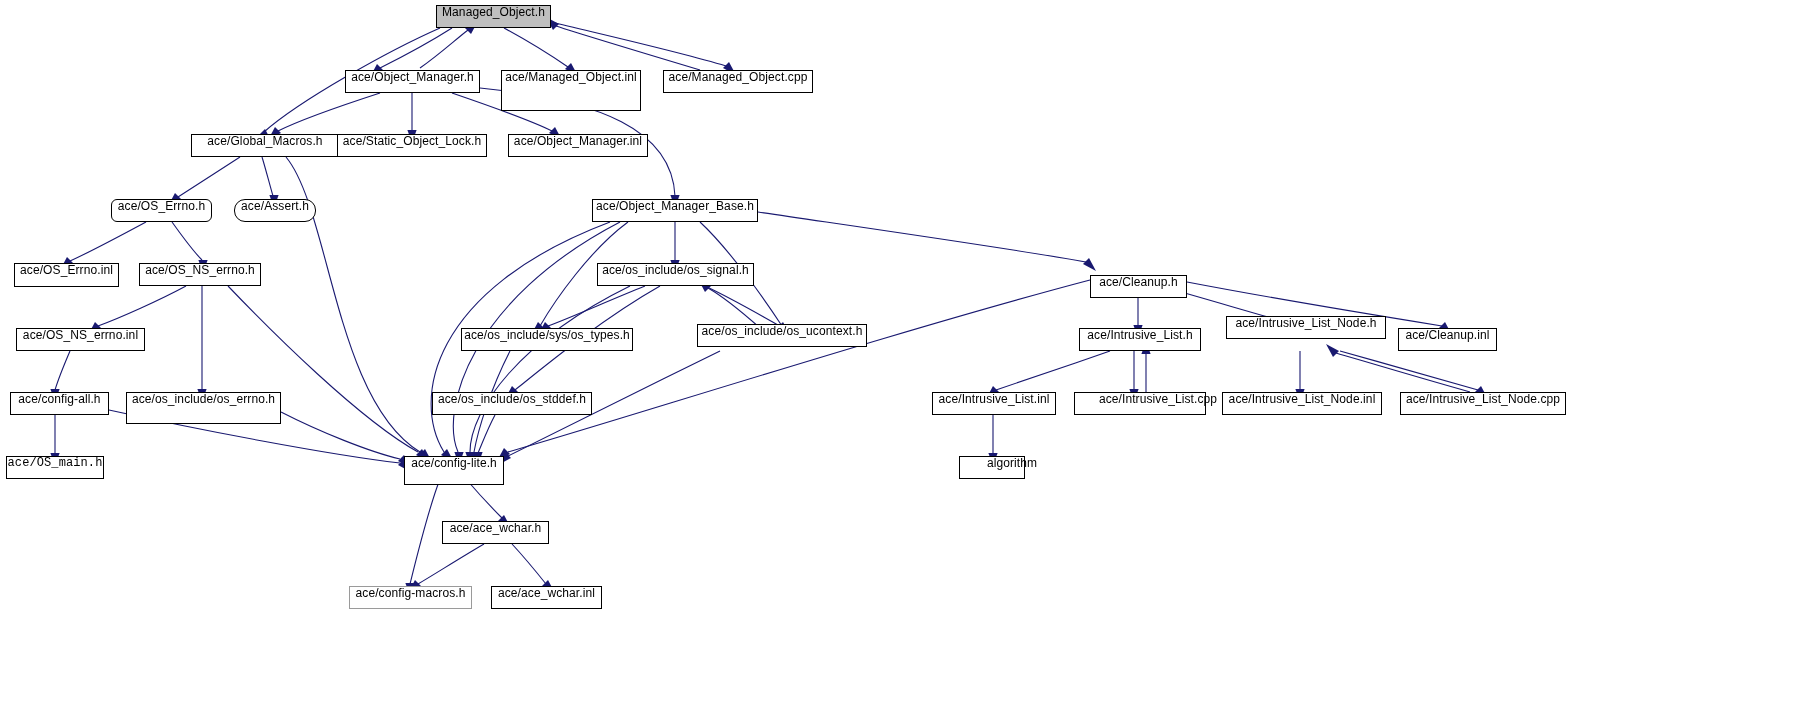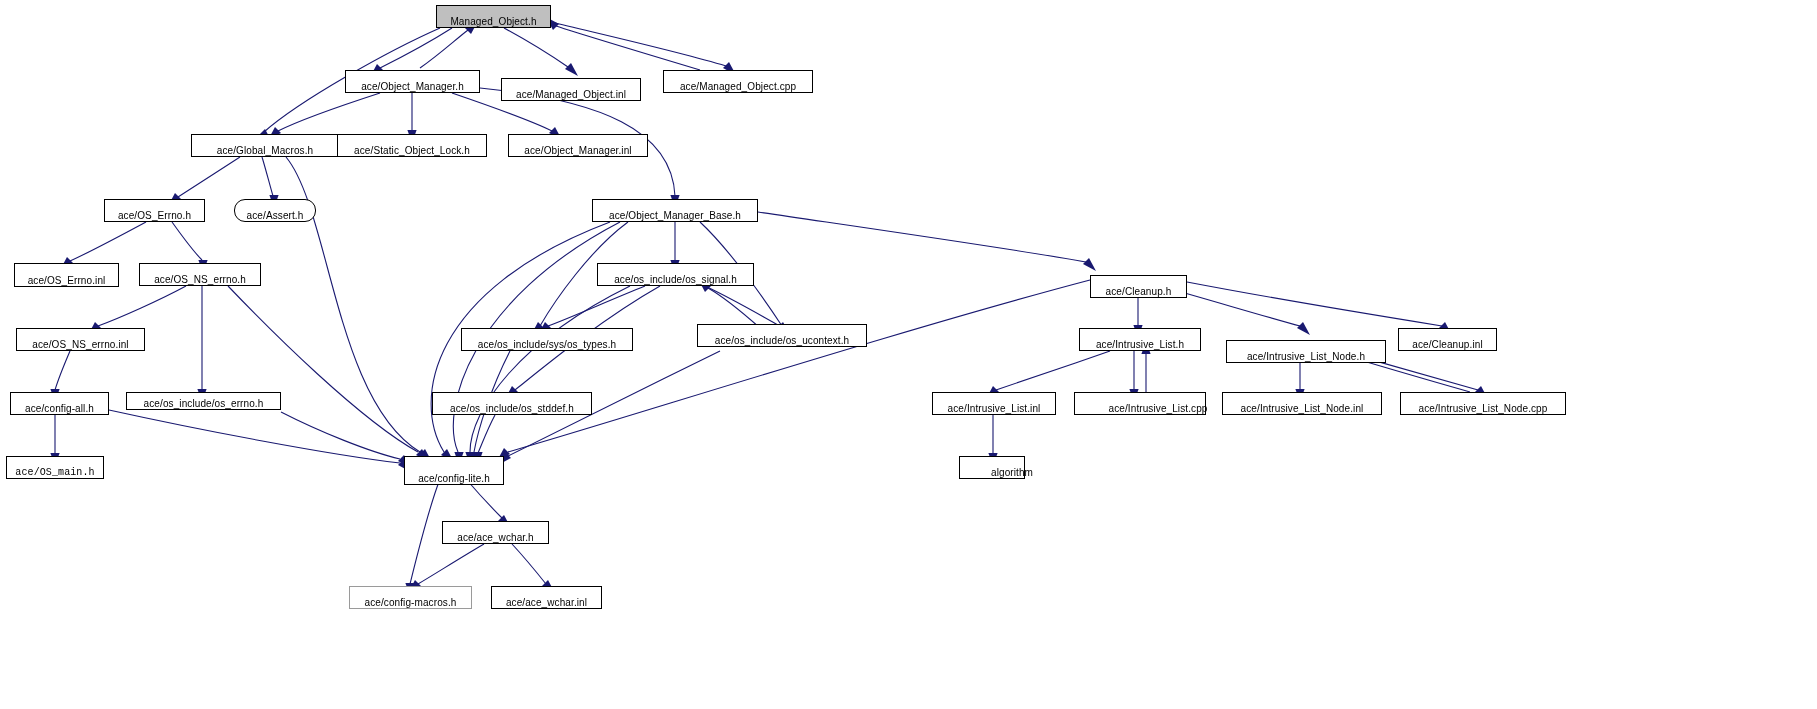--- a/index.html
+++ b/index.html
@@ -22,25 +22,25 @@
     width: 1817px;
     height: 709px;
     pointer-events: none;
   }
   .graph-node {
     position: absolute;
     box-sizing: border-box;
     background: #ffffff;
     border: 1px solid #000000;
     display: flex;
-    align-items: flex-end;
+    align-items: flex-start;
     justify-content: center;
     white-space: nowrap;
     color: #000000;
-    font-size: 10px;
+    font-size: 12px;
     line-height: 1;
     letter-spacing: 0.1px;
     cursor: pointer;
   }
   .graph-node.root {
     background: #bfbfbf;
     border-color: #000000;
   }
   .graph-node.greyborder {
     border-color: #9a9a9a;
@@ -161,36 +161,36 @@
       <polygon points="555,593 542,586 548,580" fill="#191970"></polygon>
     </svg>
 
   <div id="nodes-layer">
       <div class="graph-node root" style="left: 436px; top: 5px; width: 115px; height: 23px;">
         <span class="node-label">Managed_Object.h</span>
       </div>
       <div class="graph-node" style="left: 345px; top: 70px; width: 135px; height: 23px;">
         <span class="node-label">ace/Object_Manager.h</span>
       </div>
-      <div class="graph-node" style="left: 501px; top: 70px; width: 140px; height: 23px; margin-top: 8px;">
+      <div class="graph-node" style="left: 501px; top: 70px; width: 140px; height: 41px;">
         <span class="node-label">ace/Managed_Object.inl</span>
       </div>
       <div class="graph-node" style="left: 663px; top: 70px; width: 150px; height: 23px;">
         <span class="node-label">ace/Managed_Object.cpp</span>
       </div>
       <div class="graph-node" style="left: 191px; top: 134px; width: 148px; height: 23px;">
         <span class="node-label">ace/Global_Macros.h</span>
       </div>
       <div class="graph-node" style="left: 337px; top: 134px; width: 150px; height: 23px;">
         <span class="node-label">ace/Static_Object_Lock.h</span>
       </div>
       <div class="graph-node" style="left: 508px; top: 134px; width: 140px; height: 23px;">
         <span class="node-label">ace/Object_Manager.inl</span>
       </div>
-      <div class="graph-node" style="left: 104px; top: 199px; width: 101px; height: 23px;">
+      <div class="graph-node" style="left: 111px; top: 199px; width: 101px; height: 23px; border-radius: 6px;">
         <span class="node-label">ace/OS_Errno.h</span>
       </div>
       <div class="graph-node" style="left: 234px; top: 199px; width: 82px; height: 23px; border-radius: 11px;">
         <span class="node-label">ace/Assert.h</span>
       </div>
       <div class="graph-node" style="left: 592px; top: 199px; width: 166px; height: 23px;">
         <span class="node-label">ace/Object_Manager_Base.h</span>
       </div>
       <div class="graph-node" style="left: 14px; top: 263px; width: 105px; height: 24px;">
         <span class="node-label">ace/OS_Errno.inl</span>
@@ -209,30 +209,30 @@
       </div>
       <div class="graph-node" style="left: 461px; top: 328px; width: 172px; height: 23px;">
         <span class="node-label">ace/os_include/sys/os_types.h</span>
       </div>
       <div class="graph-node" style="left: 697px; top: 324px; width: 170px; height: 23px;">
         <span class="node-label">ace/os_include/os_ucontext.h</span>
       </div>
       <div class="graph-node" style="left: 1079px; top: 328px; width: 122px; height: 23px;">
         <span class="node-label">ace/Intrusive_List.h</span>
       </div>
-      <div class="graph-node" style="left: 1226px; top: 340px; width: 160px; height: 23px;">
+      <div class="graph-node" style="left: 1226px; top: 316px; width: 160px; height: 23px;">
         <span class="node-label">ace/Intrusive_List_Node.h</span>
       </div>
       <div class="graph-node" style="left: 1398px; top: 328px; width: 99px; height: 23px;">
         <span class="node-label">ace/Cleanup.inl</span>
       </div>
       <div class="graph-node" style="left: 10px; top: 392px; width: 99px; height: 23px;">
         <span class="node-label">ace/config-all.h</span>
       </div>
-      <div class="graph-node" style="left: 126px; top: 392px; width: 155px; height: 18px;">
+      <div class="graph-node" style="left: 126px; top: 392px; width: 155px; height: 32px;">
         <span class="node-label">ace/os_include/os_errno.h</span>
       </div>
       <div class="graph-node" style="left: 432px; top: 392px; width: 160px; height: 23px;">
         <span class="node-label">ace/os_include/os_stddef.h</span>
       </div>
       <div class="graph-node" style="left: 932px; top: 392px; width: 124px; height: 23px;">
         <span class="node-label">ace/Intrusive_List.inl</span>
       </div>
       <div class="graph-node" style="left: 1074px; top: 392px; width: 132px; height: 23px; padding-left: 36px;">
         <span class="node-label">ace/Intrusive_List.cpp</span>

